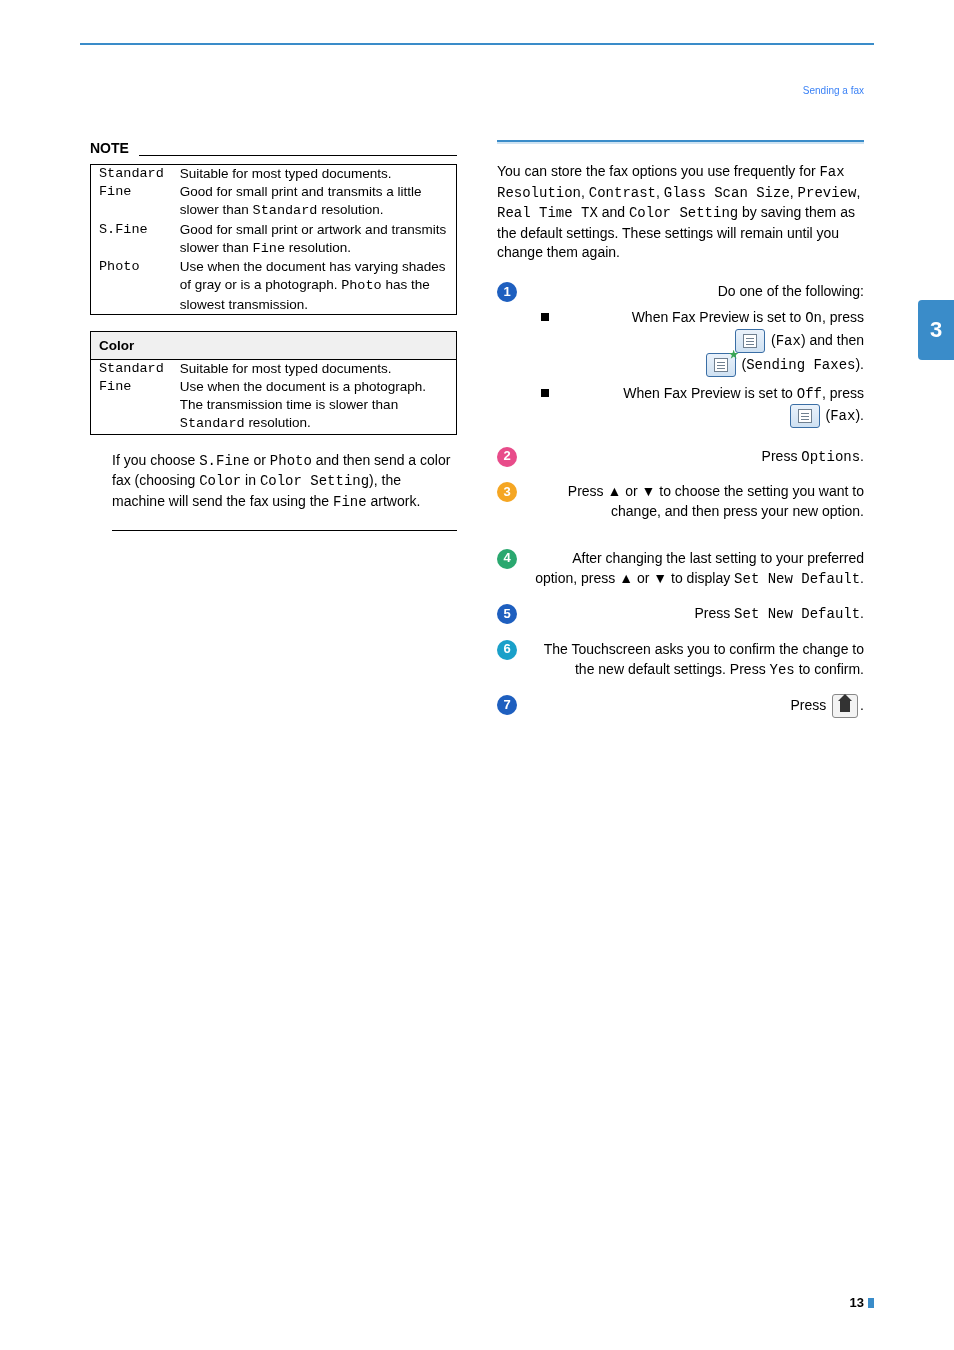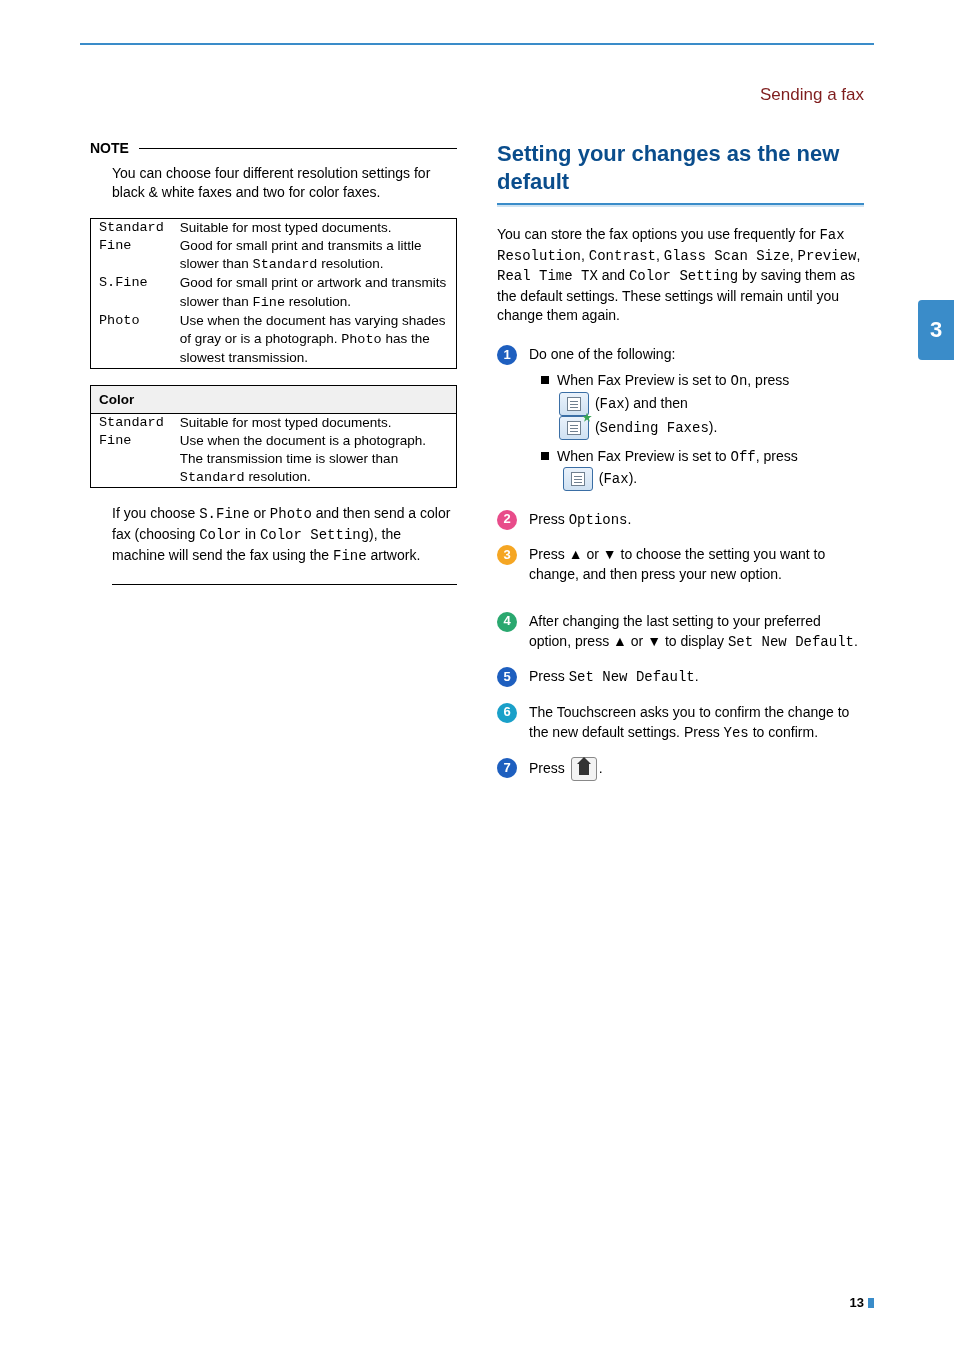--- a/index.html
+++ b/index.html
@@ -13,41 +13,41 @@
     position: relative;
   }
   .top-rule {
     position: absolute;
     top: 43px; left: 80px; right: 80px;
     height: 2px; background: #3a8cc9;
   }
   .header-text {
     position: absolute;
     top: 85px; right: 90px;
-    color: #7f1d1d; font-size: 17px;
+    color: #3b82f6; font-size: 10px;
   }
   .side-tab {
     position: absolute;
     right: 0; top: 300px;
     width: 36px; height: 60px;
     background: #3a8cc9;
     color: #fff; font-size: 22px; font-weight: bold;
     display: flex; align-items: center; justify-content: center;
     border-top-left-radius: 4px;
     border-bottom-left-radius: 4px;
   }
   .content {
     position: absolute;
     top: 140px; left: 90px; right: 90px;
     display: flex; gap: 40px;
   }
   .col { flex: 1 1 0; }
 
   .note-heading { font-weight: bold; font-size: 14px; display: inline-block; }
-  .note-rule-wrap { display: flex; align-items: center; gap: 10px; margin-bottom: 8px; }
+  .note-rule-wrap { display: flex; align-items: flex-end; gap: 10px; margin-bottom: 8px; }
   .note-rule { flex: 1; height: 1px; background: #000; }
   .note-body { margin-left: 22px; margin-bottom: 16px; line-height: 1.35; }
 
   table.spec {
     width: 100%;
     border: 1px solid #000;
     border-collapse: collapse;
     margin-bottom: 16px;
     margin-left: 0px;
     font-size: 13.5px;
@@ -92,21 +92,21 @@
     flex: 0 0 20px;
     margin-top: 1px;
   }
   .c1 { background: #1e5fbf; }
   .c2 { background: #e84c8a; }
   .c3 { background: #f5a623; }
   .c4 { background: #2aa86f; }
   .c5 { background: #1e5fbf; }
   .c6 { background: #1aa0c9; }
   .c7 { background: #1e5fbf; }
-  .step-body { flex: 1; }
+  .step-body { flex: 1; text-align: right; }
   .bullet-sq { display: flex; gap: 8px; margin: 6px 0 4px 12px; }
   .sq { width: 8px; height: 8px; background: #000; margin-top: 6px; flex: 0 0 8px; }
   .bullet-body { flex: 1; }
 
   .icon-box {
     display: inline-flex;
     width: 30px; height: 24px;
     border: 1px solid #3a6ea5;
     border-radius: 3px;
     background: linear-gradient(#eaf2fb, #cfe1f2);
@@ -163,21 +163,20 @@
 <div class="header-text">Sending a fax</div>
 <div class="side-tab">3</div>
 
 <div class="content">
 
   <div class="col">
     <div class="note-rule-wrap">
       <span class="note-heading">NOTE</span>
       <span class="note-rule"></span>
     </div>
-    <p class="note-body">You can choose four different resolution settings for black &amp; white faxes and two for color faxes.</p>
 
     <table class="spec">
       <tbody>
       <tr>
             <td class="k mono">Standard</td>
             <td><span>Suitable for most typed documents.</span></td>
           </tr>
       <tr>
             <td class="k mono">Fine</td>
             <td><span>Good for small print and transmits a little slower than </span><span class="mono">Standard</span><span> resolution.</span></td>
@@ -211,21 +210,20 @@
 
     <p class="table-footnote">
       <span>If you choose </span><span class="mono">S.Fine</span><span> or </span><span class="mono">Photo</span><span> and then send a color fax (choosing </span><span class="mono">Color</span><span> in </span><span class="mono">Color Setting</span><span>), the machine will send the fax using the </span><span class="mono">Fine</span><span> artwork.</span>
     </p>
     <div style="margin-left:22px;">
         <hr class="thin">
       </div>
   </div>
 
   <div class="col">
-    <h2 class="section-title">Setting your changes as the new default</h2>
     <div class="title-underline"></div>
 
     <p class="intro">
       <span>You can store the fax options you use frequently for </span><span class="mono">Fax Resolution</span><span>, </span><span class="mono">Contrast</span><span>, </span><span class="mono">Glass Scan Size</span><span>, </span><span class="mono">Preview</span><span>, </span><span class="mono">Real Time TX</span><span> and </span><span class="mono">Color Setting</span><span> by saving them as the default settings. These settings will remain until you change them again.</span>
     </p>
 
     <div class="step">
       <div class="step-num c1">1</div>
       <div class="step-body">
         <div>Do one of the following:</div>

